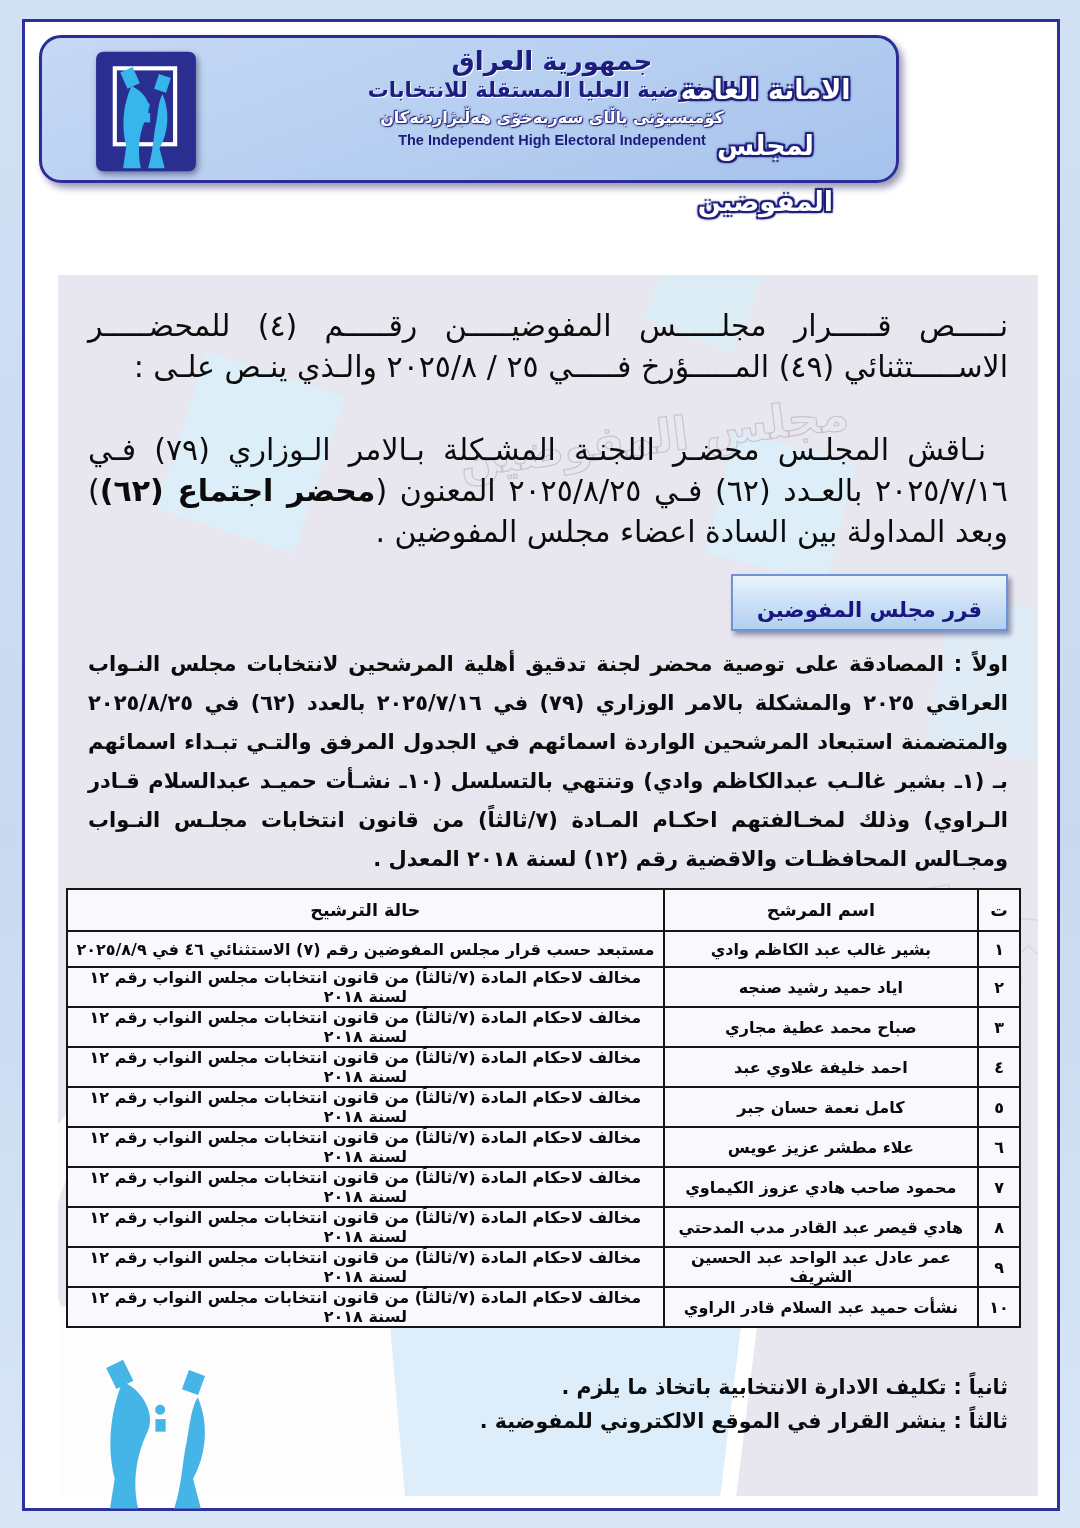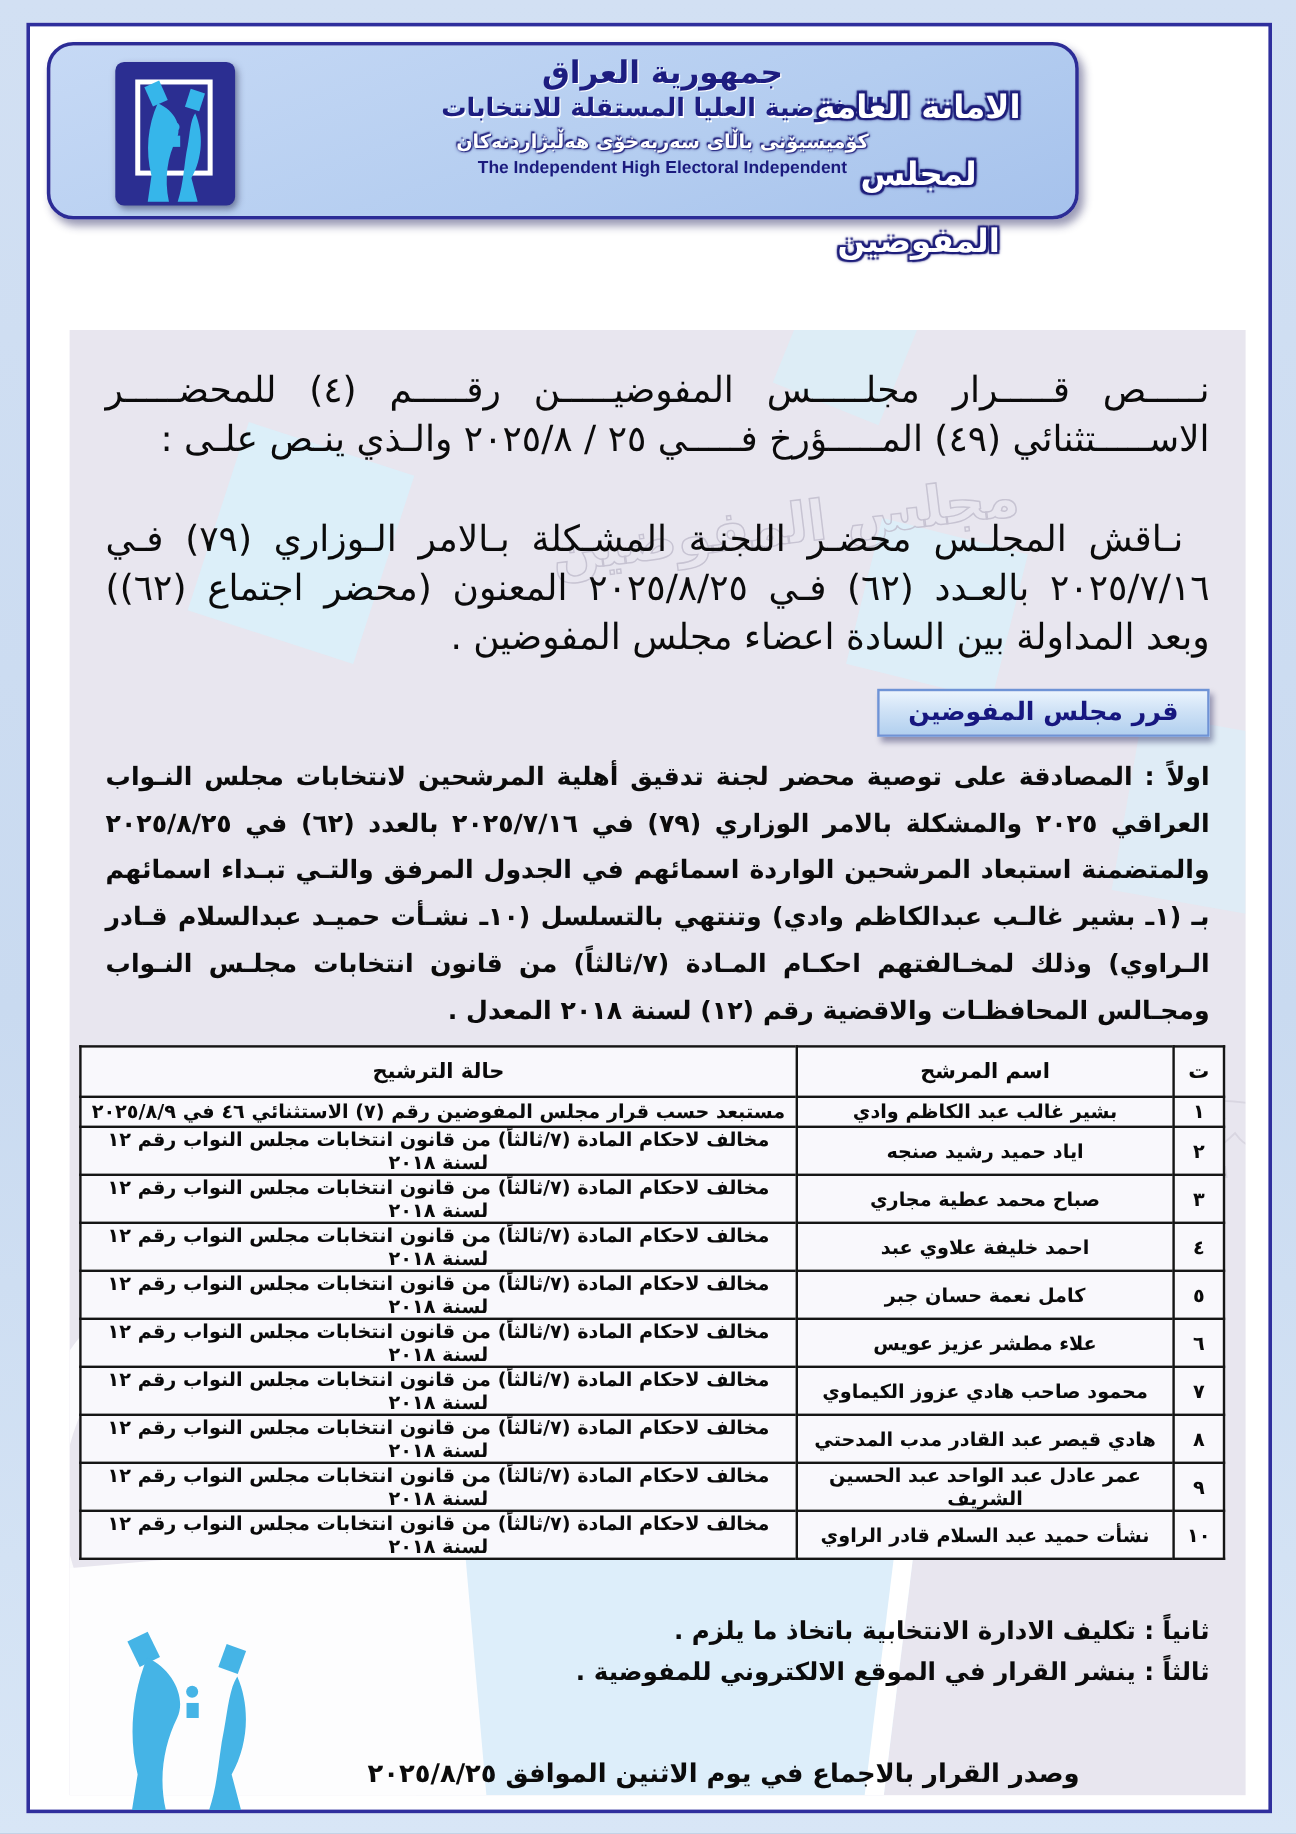--- a/index.html
+++ b/index.html
@@ -61,38 +61,38 @@
   .wm-blue-v{ position:absolute; left:300px; top:960px; width:390px; height:330px;
     background:#ddeefa; transform:skewX(-7deg); border-right:16px solid #ffffff; border-left:14px solid #ffffff; }
   .wm-text{ position:absolute; color:transparent; -webkit-text-stroke:1.2px #bcb8c9;
     font-weight:bold; white-space:nowrap; }
   .wm-text1{ left:400px; top:135px; font-size:46px; transform:rotate(-7deg); opacity:.75; }
   .wm-text2{ left:90px; top:640px; font-size:115px; -webkit-text-stroke:1.5px #ccc9d6;
     transform:rotate(-9deg); opacity:.55; }
   .content{ position:relative; z-index:2; padding:30px 30px 0 30px; color:#0b0b0b; }
   .p-intro{ font-size:30px; font-weight:400; line-height:41px; text-align:justify; }
   .p-intro2{ margin-top:42px; text-indent:22px; }
-  .seg-bold{ font-weight:normal; }
+  .seg-bold{ font-weight:bold; }
   .badge{
-    display:inline-block; margin:22px 0 14px 0; padding:5px 24px 7px 24px;
+    display:inline-block; margin:22px 0 14px 0; padding:22px 24px 7px 24px;
     background:linear-gradient(180deg,#ebf4fd 0%, #cfe2f6 45%, #b2d0ef 100%);
     border:2px solid #6e93d6; font-size:21px; font-weight:bold; color:#17177f;
     box-shadow:3px 4px 5px rgba(10,10,70,.4);
   }
   .p-first{ font-size:21px; font-weight:bold; line-height:39px; text-align:justify; }
   table.cand{
     border-collapse:collapse; width:955px; margin-right:-13px; margin-top:9px;
     background:transparent;
   }
   table.cand th, table.cand td{
     border:2px solid #151515; text-align:center; vertical-align:middle;
     font-weight:bold; color:#0a0a0a; background:#f9f8fc; padding:0 4px;
   }
   table.cand th{ height:42px; font-size:17.5px; }
-  table.cand td{ height:25px; font-size:16px; }
+  table.cand td{ height:36px; font-size:16px; }
   col.c-no{ width:42px; } col.c-name{ width:315px; } col.c-status{ width:598px; }
   .p-second{ margin-top:42px; font-size:20.5px; font-weight:bold; line-height:34px; }
   .p-third{ font-size:20.5px; font-weight:bold; line-height:34px; }
   .p-issued{ margin-top:56px; margin-left:110px; text-align:center;
     font-size:21.5px; font-weight:bold; }
   .figure-wrap{ position:absolute; left:38px; top:1336px; width:235px; height:152px; z-index:4; }
 </style>
 </head>
 <body>
 

